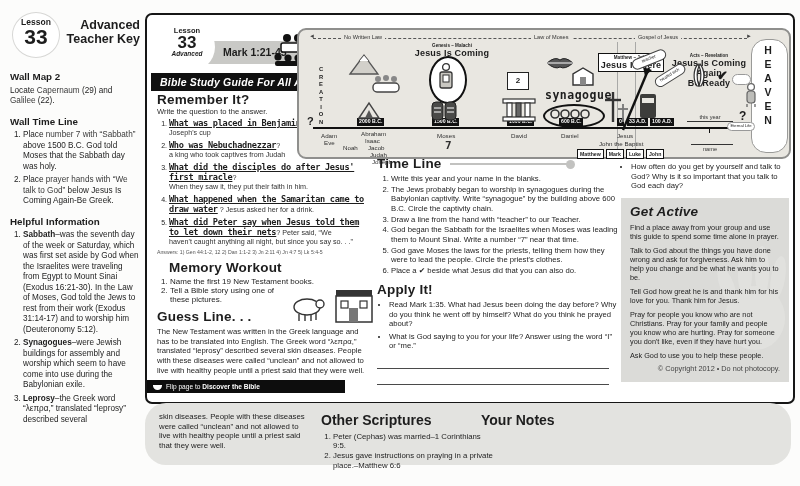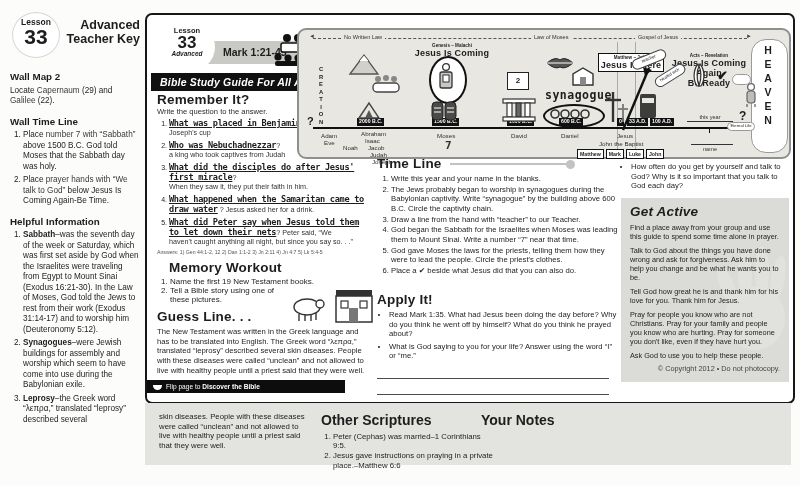--- a/index.html
+++ b/index.html
@@ -88,21 +88,21 @@
   .blank{border-bottom:1px solid #4a4a4a;height:15px;width:232px;}
   .bookwm{position:absolute;left:10px;top:130px;opacity:.3;z-index:-1;}
   
   #rightcol{position:absolute;left:474px;top:147px;width:168px;}
   ul.rb{margin:0;padding-left:10px;font-size:7.7px;line-height:1.25;}
   .getactive{background:#dbdbd8;padding:6px 9px 4px;margin-top:7px;position:relative;overflow:hidden;}
   .getactive p{font-size:7.3px;line-height:1.25;margin:4.5px 0;position:relative;z-index:1;}
   .copyr{font-size:4.8px;text-align:right;color:#444;margin:3px 0 0;position:relative;z-index:1;}
   .handwm{position:absolute;right:-8px;top:40px;opacity:.55;z-index:0;}
   
-  #strip{position:absolute;left:145px;top:403px;width:646px;height:62px;background:#e3e3e0;}
+  #strip{position:absolute;left:145px;top:403px;width:646px;height:62px;background:#e3e3e0;border-radius:21px;}
   .s-col{position:absolute;top:9px;font-size:7.8px;line-height:1.25;}
   .sh2{font-weight:bold;font-size:14px;margin:0 0 2px;}
   #strip ol{margin:0;padding-left:12px;}
   svg{display:block;}
 </style>
 </head>
 <body>
 
 <div id="sidebar">
   <div class="side-head">
@@ -115,21 +115,21 @@
       <span>Teacher Key</span>
     </div>
   </div>
 
   <div class="sh">Wall Map 2</div>
   <div><span>Locate </span><span class="it">Capernaum</span><span> (29) and </span><span class="it">Galilee</span><span> (22).</span></div>
 
   <div class="sh">Wall Time Line</div>
   <ol>
     <li><span>Place </span><span class="it">number 7 with “Sabbath”</span><span> above 1500 B.C. God told Moses that the Sabbath day was holy.</span></li>
-    <li><span>Place </span><span class="it">prayer hands with “We talk to God”</span><span> below Jesus Is Coming Again-Be Time.</span></li>
+    <li><span>Place </span><span class="it">prayer hands with “We talk to God”</span><span> below Jesus Is Coming Again-Be Greek.</span></li>
   </ol>
 
   <div class="sh">Helpful Information</div>
   <ol>
     <li><b>Sabbath</b><span>–was the seventh day of the week or Saturday, which was first set aside by God when the Israelites were traveling from Egypt to Mount Sinai (Exodus 16:21-30). In the Law of Moses, God told the Jews to rest from their work (Exodus 31:14-17) and to worship him (Deuteronomy 5:12).</span></li>
     <li><b>Synagogues</b><span>–were Jewish buildings for assembly and worship which seem to have come into use during the Babylonian exile.</span></li>
     <li><b>Leprosy</b><span>–the Greek word “λεπρα,” translated “leprosy” described several</span></li>
   </ol>
 </div>
 
@@ -349,21 +349,21 @@
     </svg>
     <div class="h1"><span>Time Line</span><span class="h2rule"></span><span class="h2dot"></span></div>
     <ol class="tls">
       <li>Write this year and your name in the blanks.</li>
       <li>The Jews probably began to worship in synagogues during the Babylonian captivity. Write “synagogue” by the building above 600 B.C. Circle the captivity chain.</li>
       <li>Draw a line from the hand with “teacher” to our Teacher.</li>
       <li>God began the Sabbath for the Israelites when Moses was leading them to Mount Sinai. Write a number “7” near that time.</li>
       <li>God gave Moses the laws for the priests, telling them how they were to lead the people. Circle the priest's clothes.</li>
       <li>Place a ✔ beside what Jesus did that you can also do.</li>
     </ol>
-    <div class="h1" style="margin-top:17px;">Apply It!</div>
+    <div class="h1" style="margin-top:7px;">Apply It!</div>
     <ul class="ap">
       <li>Read Mark 1:35. What had Jesus been doing the day before? Why do you think he went off by himself? What do you think he prayed about?</li>
       <li>What is God saying to you for your life? Answer using the word “I” or  “me.”</li>
     </ul>
     <div class="blank"></div>
     <div class="blank"></div>
   </div>
 
   <div id="rightcol">
     <ul class="rb">

